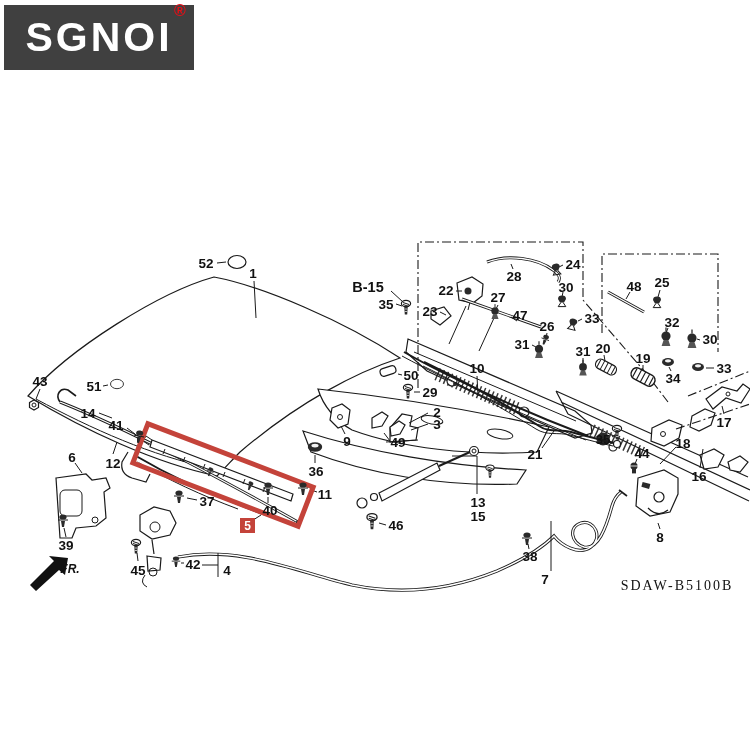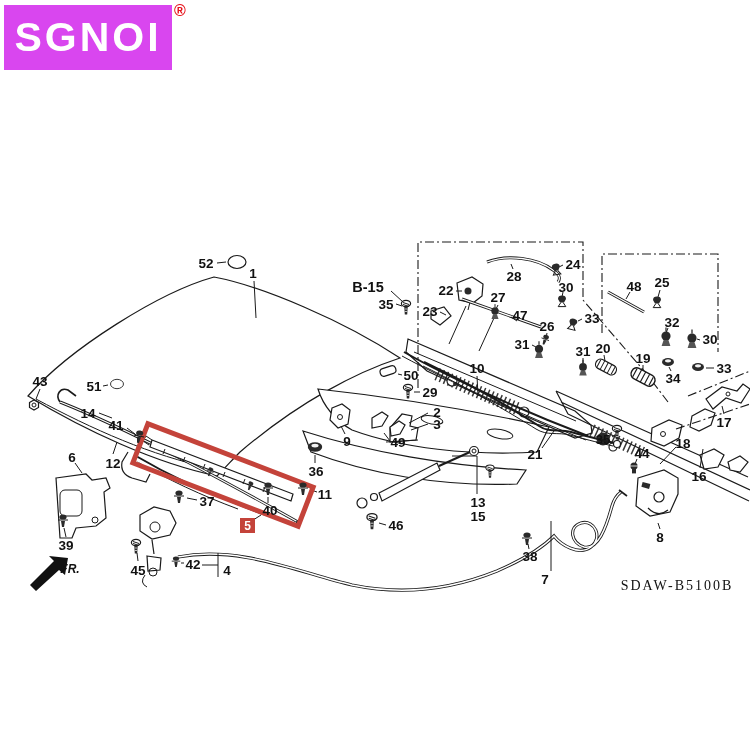--- a/index.html
+++ b/index.html
@@ -1,17 +1,17 @@
 <!DOCTYPE html>
 <html><head>
 <meta charset="utf-8">
 <style>
   html,body{margin:0;padding:0;background:#fff;}
   body{width:750px;height:750px;position:relative;font-family:"Liberation Sans",sans-serif;overflow:hidden;}
-  .logo{position:absolute;left:4px;top:5px;width:168px;height:65px;background:#d946ef;
+  .logo{position:absolute;left:4px;top:5px;width:190px;height:65px;background:#404040;
         display:flex;align-items:center;justify-content:center;}
   .logo .brand{color:#fff;font-weight:bold;font-size:41px;letter-spacing:3px;}
   .reg{position:absolute;left:174px;top:2px;color:#e60e17;font-size:16px;font-weight:bold;}
   svg{position:absolute;left:0;top:0;}
   .ln{fill:none;stroke:#1a1a1a;}
   .w1{stroke-width:1;} .w12{stroke-width:1.2;} .w15{stroke-width:1.6;} .w2{stroke-width:2;}
   .w3{stroke-width:3;} .wh{fill:#ffffff;stroke:#1a1a1a;stroke-width:1.2;}
   .dk{fill:#2a2a2a;stroke:none;}
   .ovl{stroke:#fff;fill:none;}
   .hatch{stroke:#222;fill:none;stroke-dasharray:1.5 3;opacity:.9;}

